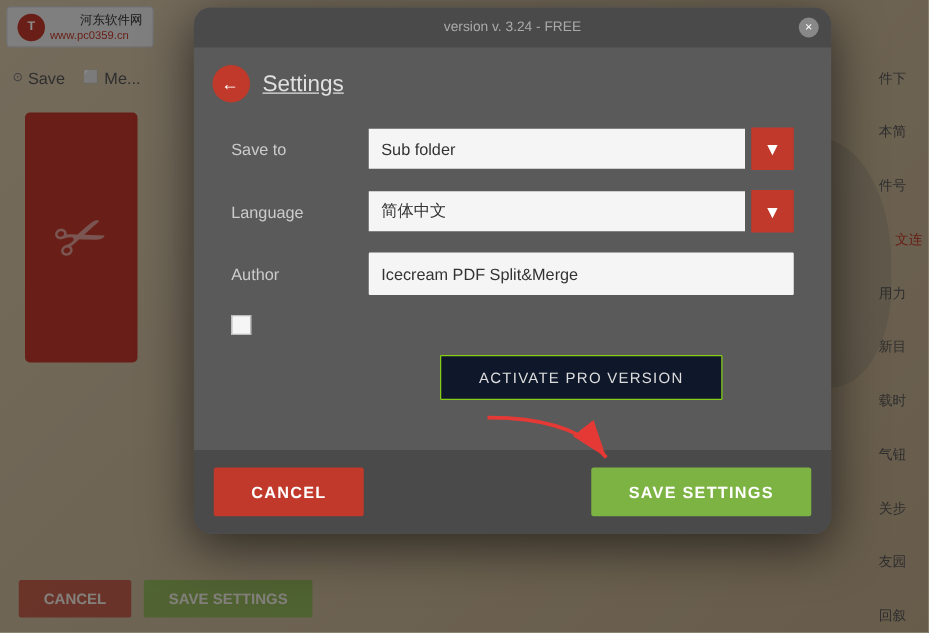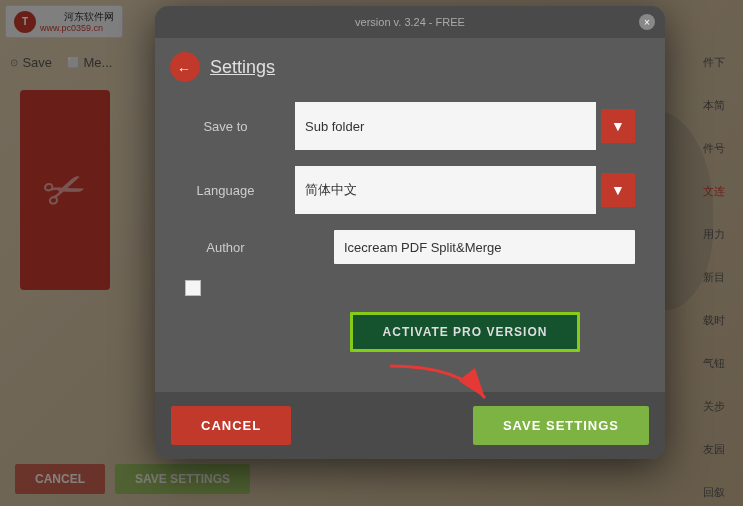--- a/index.html
+++ b/index.html
@@ -100,20 +100,21 @@
     .right-sidebar {
       position: absolute;
       top: 55px; right: 5px;
       width: 35px;
       display: flex; flex-direction: column; gap: 28px;
       font-size: 11px;
       color: #555;
     }
     .right-sidebar .red-text {
       color: #c0392b;
+      text-align: right;
     }
 
     
     .bg-bottom-buttons {
       position: absolute;
       bottom: 0; left: 0; right: 0;
       height: 55px;
       display: flex; align-items: center; gap: 10px;
       padding: 10px 15px;
     }
@@ -217,21 +218,21 @@
       padding: 10px 30px 20px 30px;
     }
 
     .form-row {
       display: flex;
       align-items: center;
       margin-bottom: 16px;
     }
     .form-label {
       width: 110px;
-      text-align: center;
+      text-align: left;
       font-size: 13px;
       color: #ccc;
       padding-right: 29px;
       flex-shrink: 0;
     }
     .dropdown-arrow {
       width: 34px;
       height: 34px;
       background: #c0392b;
       display: flex;
@@ -243,61 +244,60 @@
       margin-left: 5px;
     }
     .select-row {
       display: flex;
       align-items: center;
       flex: 1;
     }
     .select-text {
       flex: 1;
       background: #f5f5f5;
-      height: 48px;
+      height: 32px;
       display: flex;
       align-items: center;
       padding: 0 10px;
       font-size: 13px;
       color: #333;
     }
     .author-input {
       flex: 1;
       background: #f5f5f5;
       border: none;
       height: 34px;
       padding: 0 10px;
       font-size: 13px;
       color: #333;
       outline: none;
       border-radius: 1px;
-      margin-left: 39px;
     }
     .checkbox-wrapper {
       width: 16px; height: 16px;
       background: #f5f5f5;
       border: 1px solid #bbb;
       display: flex; align-items: center; justify-content: center;
       cursor: pointer;
     }
 
     
     .activate-btn-wrapper {
       display: flex;
       justify-content: center;
       margin: 16px 0 20px 0;
       padding-left: 110px;
     }
     .activate-btn {
-      background: #14532d;
-      border: 3px solid #84cc16;
+      background: #0f172a;
+      border: 1px solid #84cc16;
       color: #ddd;
       padding: 10px 30px;
       font-size: 12px;
-      font-weight: bold;
+      font-weight: normal;
       letter-spacing: 1px;
       cursor: pointer;
       border-radius: 1px;
     }
 
     
     .dialog-footer {
       background: #4a4a4a;
       display: flex;
       align-items: center;

